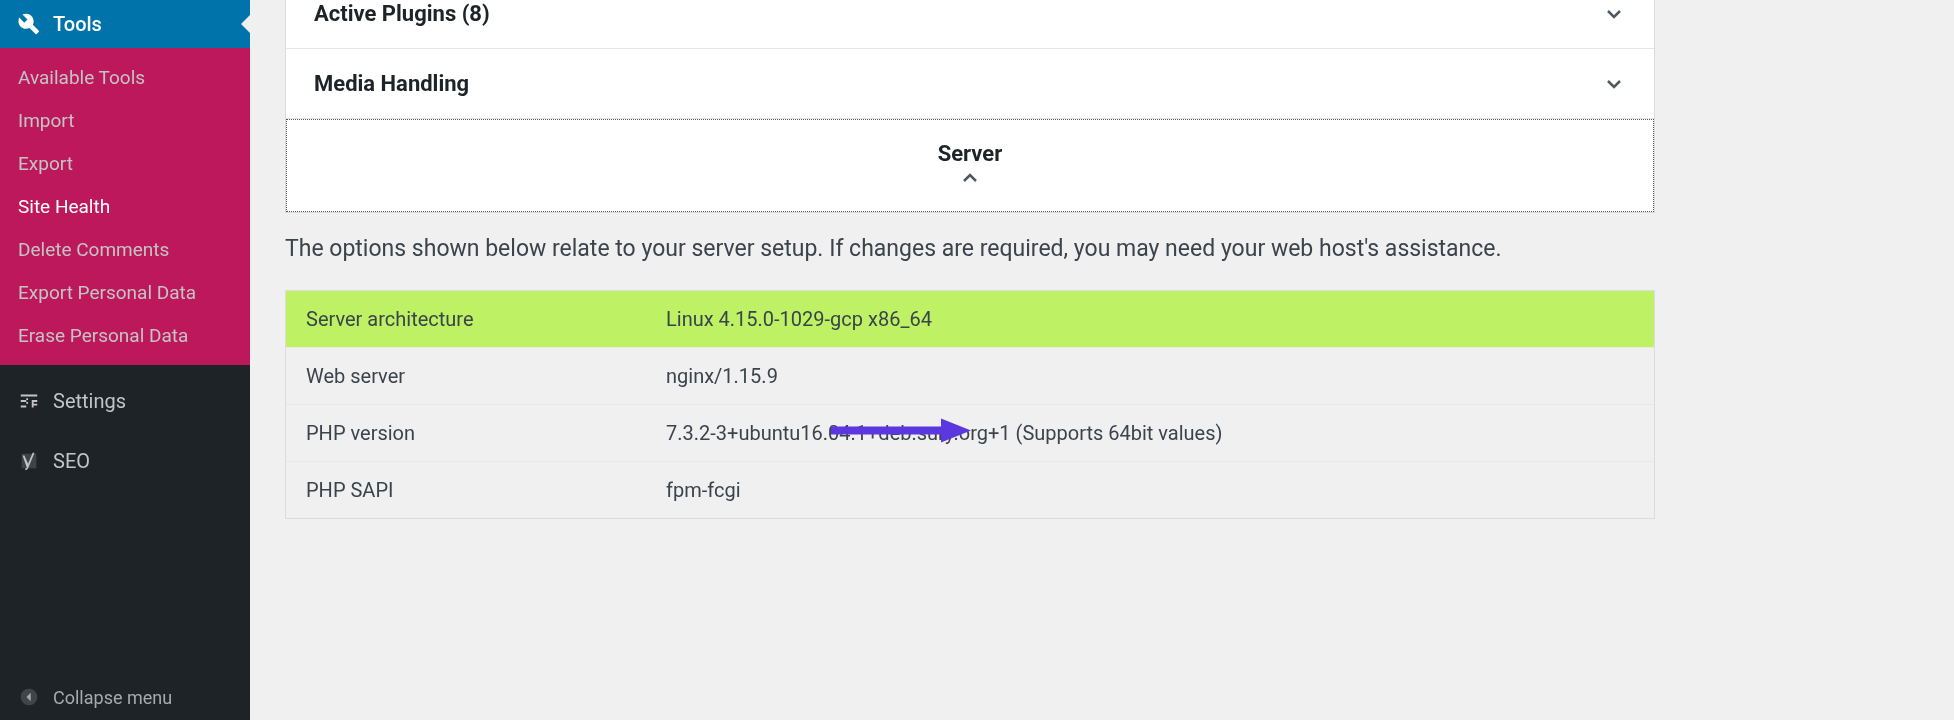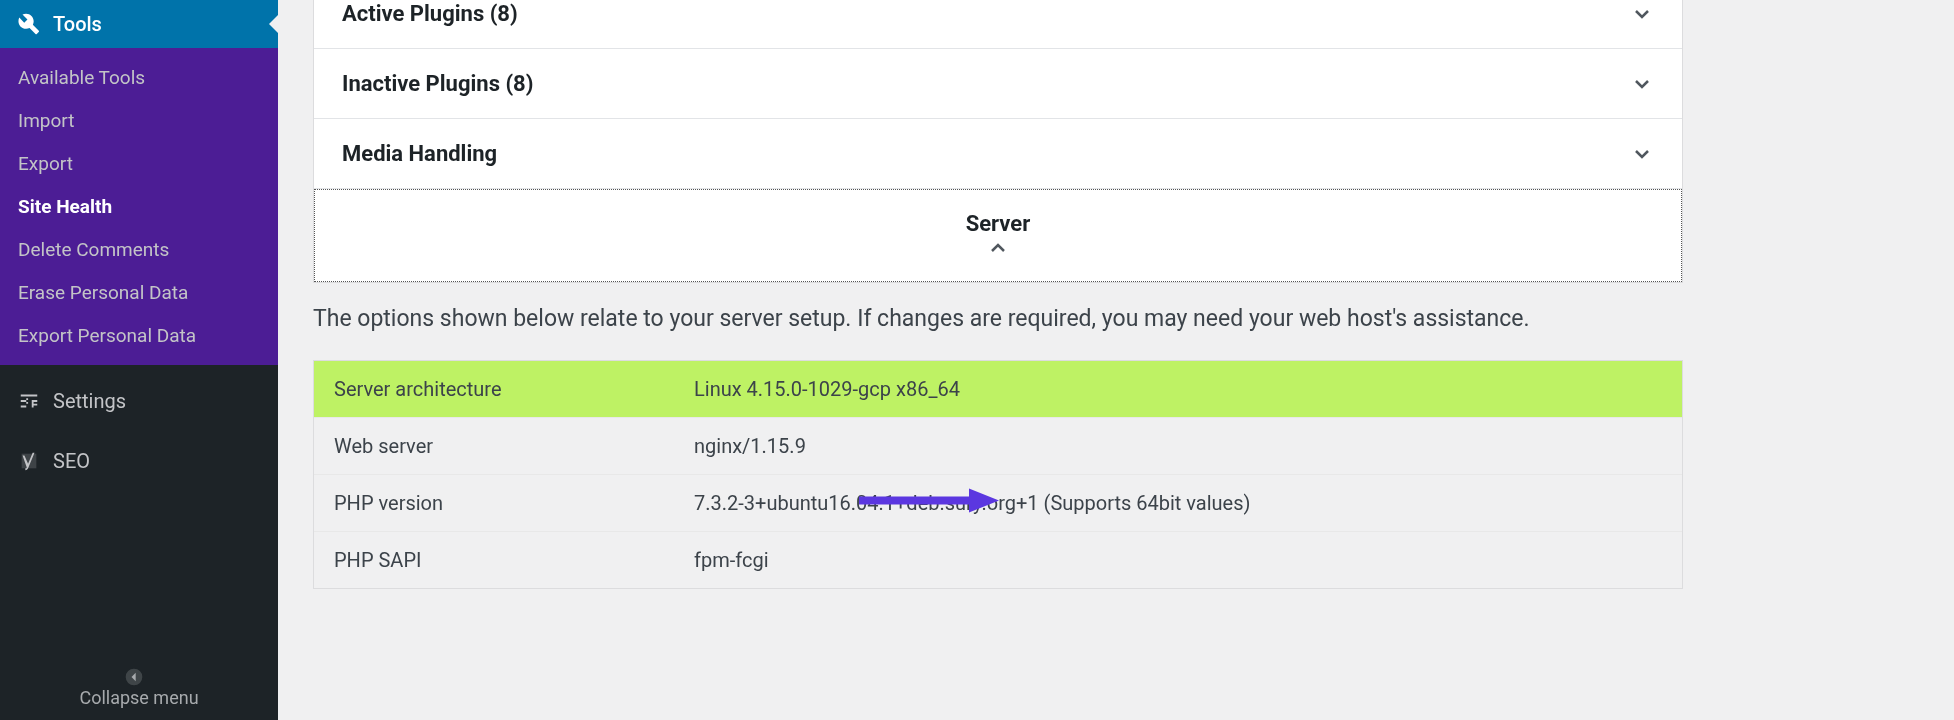--- a/index.html
+++ b/index.html
@@ -9,21 +9,21 @@
   color: #1d2327;
   font-size: 19px;
   width: 1954px;
   height: 720px;
   overflow: hidden;
   display: flex;
 }
 
 
 .sidebar {
-  width: 278px;
+  width: 250px;
   background: #1d2327;
   color: #c3c4c7;
   flex-shrink: 0;
   display: flex;
   flex-direction: column;
   height: 100%;
 }
 .sidebar-menu-item {
   display: flex;
   align-items: center;
@@ -50,43 +50,42 @@
   border-right: 10px solid #f0f0f1;
 }
 .sidebar-menu-item .icon {
   width: 28px;
   display: inline-flex;
   justify-content: center;
   margin-right: 10px;
   color: inherit;
 }
 .sidebar-submenu {
-  background: #4c1d95;
+  background: #be185d;
   padding: 8px 0;
 }
 .sidebar-submenu-item {
   padding: 10px 15px 10px 18px;
   color: #c3c4c7;
   font-size: 19px;
   cursor: pointer;
 }
 .sidebar-submenu-item.current {
   color: #fff;
-  font-weight: 700;
+  font-weight: 400;
 }
 .sidebar-spacer { height: 12px; }
 .sidebar-collapse {
   display: flex;
-  align-items: center;
+  align-items: flex-start;
   padding: 12px 15px;
   color: #a7aaad;
   font-size: 18px;
   cursor: pointer;
   margin-top: auto;
-  flex-direction: column;
 }
 .sidebar-collapse .icon {
   width: 28px;
   display: inline-flex;
   justify-content: center;
   margin-right: 10px;
 }
 
 
 .main {
@@ -175,22 +174,22 @@
     </span>
     <span>Tools</span>
   </div>
 
   <div class="sidebar-submenu">
     <div class="sidebar-submenu-item"><span>Available Tools</span></div>
     <div class="sidebar-submenu-item"><span>Import</span></div>
     <div class="sidebar-submenu-item"><span>Export</span></div>
     <div class="sidebar-submenu-item current"><span>Site Health</span></div>
     <div class="sidebar-submenu-item"><span>Delete Comments</span></div>
+    <div class="sidebar-submenu-item"><span>Export Personal Data</span></div>
     <div class="sidebar-submenu-item"><span>Erase Personal Data</span></div>
-    <div class="sidebar-submenu-item"><span>Export Personal Data</span></div>
   </div>
 
   <div class="sidebar-spacer"></div>
 
   <div class="sidebar-menu-item">
     <span class="icon">
       <svg width="22" height="22" viewBox="0 0 24 24" fill="currentColor">
           <path d="M3 17h6v2H3v-2zm0-6h12v2H3v-2zm0-6h18v2H3V5zm14 14v-2h4v-2h-4v-2h-2v6h2zm-6-8V9h-2v6h2v-2h10v-2H11z"></path>
         </svg>
     </span>
@@ -228,28 +227,20 @@
 
       <div class="panel-header">
         <span>Active Plugins (8)</span>
         <span class="chevron">
           <svg width="24" height="24" viewBox="0 0 24 24" fill="none" stroke="currentColor" stroke-width="2.5">
               <polyline points="6 9 12 15 18 9"></polyline>
             </svg>
         </span>
       </div>
 
-      <div class="panel-header">
-        <span>Inactive Plugins (8)</span>
-        <span class="chevron">
-          <svg width="24" height="24" viewBox="0 0 24 24" fill="none" stroke="currentColor" stroke-width="2.5">
-              <polyline points="6 9 12 15 18 9"></polyline>
-            </svg>
-        </span>
-      </div>
 
       <div class="panel-header">
         <span>Media Handling</span>
         <span class="chevron">
           <svg width="24" height="24" viewBox="0 0 24 24" fill="none" stroke="currentColor" stroke-width="2.5">
               <polyline points="6 9 12 15 18 9"></polyline>
             </svg>
         </span>
       </div>
 

